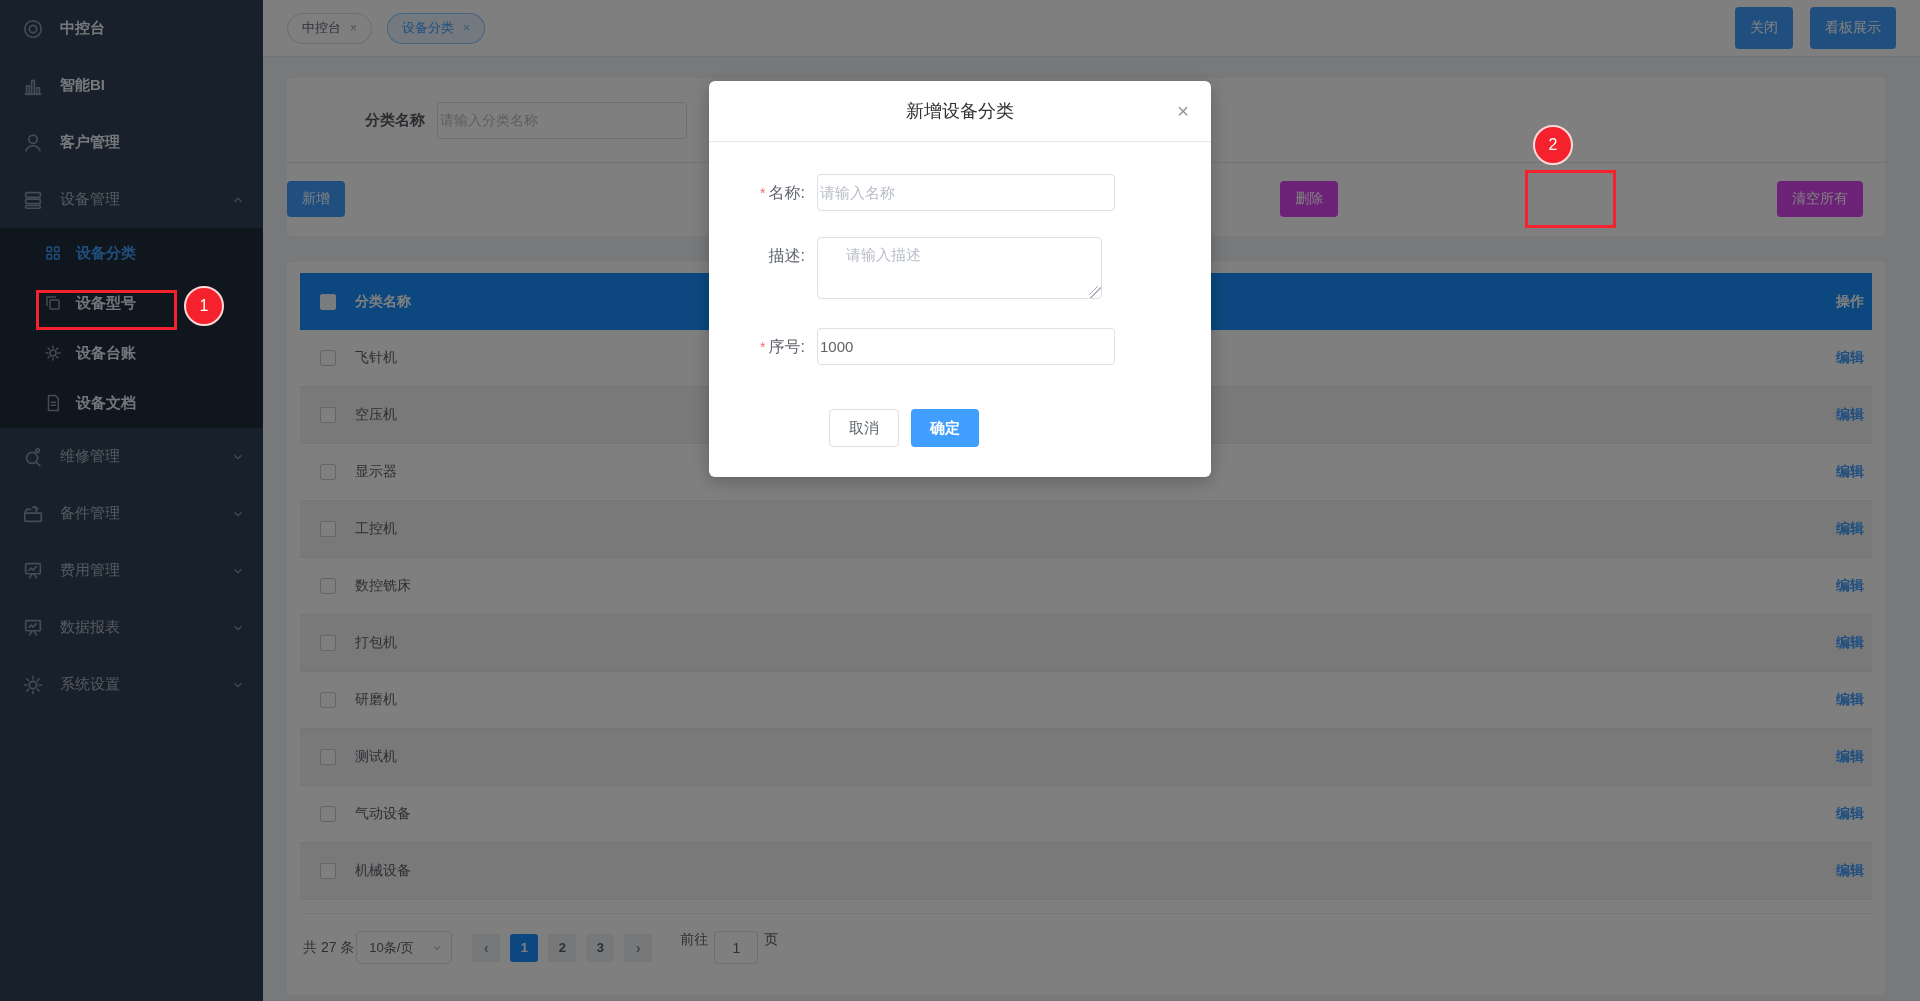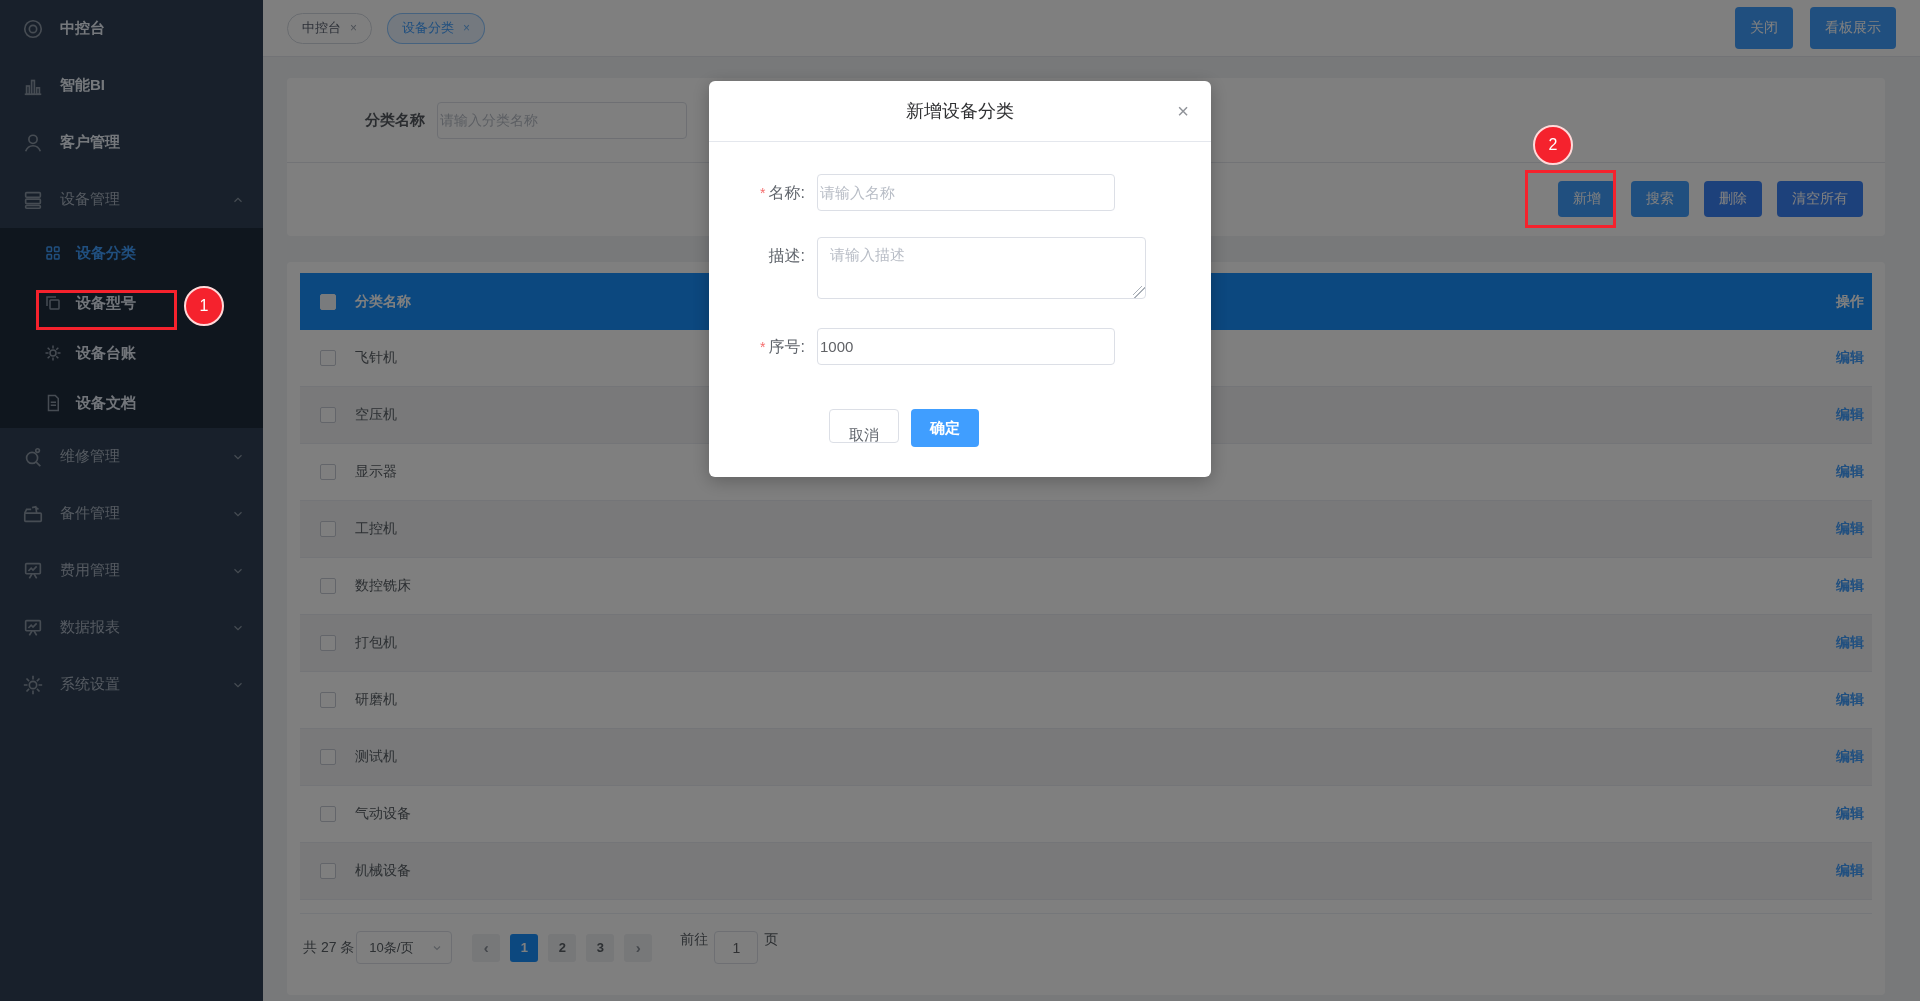--- a/index.html
+++ b/index.html
@@ -29,33 +29,33 @@
     display:flex; align-items:center; padding:0 14px; margin-right:15px;
     font-size:13px; color:#5a6170; background:#fff; cursor:pointer; }
   .tab-pill .tab-x { margin-left:9px; font-size:12px; color:#9aa2ae; }
   .tab-pill.active { border-color:rgba(64,158,255,.55); background:rgba(64,158,255,.12);
     color:#409EFF; }
   .tab-pill.active .tab-x { color:#6ab0f5; }
   .tabbar-actions { margin-left:auto; display:flex; gap:17px; }
   .btn { border:none; border-radius:4px; font-size:14px; cursor:pointer;
     height:42px; padding:0 15px; color:#fff; font-family:inherit; }
   .btn-primary { background:#409EFF; }
-  .btn-danger { background:#3b82f6; }
+  .btn-danger { background:#d946ef; }
 
   .card { position:absolute; background:#fff; border-radius:4px; }
   .search-card { left:24px; right:35px; top:78px; height:158px; }
   .search-row { height:85px; display:flex; align-items:center; padding-left:78px;
     border-bottom:1px solid #e4e7ed; }
   .search-row label { font-size:15px; font-weight:bold; color:#54595f; margin-right:12px; }
   .input { height:37px; border:1px solid #dcdfe6; border-radius:4px; background:#fff;
     font-size:14px; color:#606266; padding:0 2px; font-family:inherit; outline:none; }
   .input::placeholder { color:#b8bdc6; }
   .search-input { width:250px; }
-  .btn-row { height:72px; display:flex; align-items:center; justify-content:flex-end;
-    padding-right:22px; gap:15px; }
+  .btn-row { height:72px; display:flex; align-items:center; justify-content:space-between;
+    padding-right:22px; }
   .btn-row .btn { height:36px; }
 
   
   .table-card { left:24px; right:35px; top:262px; height:733px; }
   .tbl { position:absolute; left:13px; right:13px; top:11px; }
   .t-header { height:57px; background:#1890FF; display:flex; align-items:center;
     color:#fff; font-weight:bold; font-size:14px; }
   .t-row { height:57px; display:flex; align-items:center; font-size:14px;
     color:#5a6066; border-bottom:1px solid #e8ebf0; background:#fff; }
   .t-row:nth-child(odd) { background:#f2f3f5; }
@@ -93,29 +93,29 @@
   .modal-title { font-size:18px; color:#303133; }
   .modal-close { position:absolute; right:18px; top:16px; font-size:20px; color:#909399;
     cursor:pointer; line-height:1; padding:4px; background:none; border:none; font-family:inherit; }
   .modal-body { padding:32px 20px 0 20px; }
   .form-row { display:flex; margin-bottom:25px; }
   .form-label { flex:0 0 88px; text-align:right; font-size:16px; color:#5f646b;
     padding-right:12px; line-height:37px; white-space:nowrap; }
   .req-star { color:#F56C6C; margin-right:3px; font-size:14px; }
   .form-field { width:298px; }
   .form-field .input { width:298px; font-size:15px; }
-  .textarea { width:329px; height:62px; border:1px solid #dcdfe6; border-radius:4px;
-    font-size:15px; color:#606266; padding:8px 12px; font-family:inherit; resize:none; outline:none;
+  .textarea { width:285px; height:62px; border:1px solid #dcdfe6; border-radius:4px;
+    font-size:15px; color:#606266; padding:8px 28px; font-family:inherit; resize:none; outline:none;
     background:
       linear-gradient(135deg, transparent 0 6px, #aab0b8 6px 7px, transparent 7px 9px, #aab0b8 9px 10px, transparent 10px) no-repeat right bottom/12px 12px;
   }
   .textarea::placeholder { color:#b8bdc6; }
   .serial-row { margin-bottom:43px; }
   .modal-footer { padding-left:100px; display:flex; gap:12px; }
-  .btn-cancel { height:22px; padding:16px 19px; background:#fff; border:1px solid #dcdfe6;
+  .btn-cancel { height:38px; padding:4px 19px; background:#fff; border:1px solid #dcdfe6;
     border-radius:4px; color:#5f646b; font-size:15px; cursor:pointer; font-family:inherit; }
   .btn-confirm { height:38px; padding:0 19px; background:#409EFF; border:none;
     border-radius:4px; color:#fff; font-size:15px; font-weight:bold; cursor:pointer; font-family:inherit; }
 
   
   .anno { position:fixed; z-index:60; pointer-events:none; }
   .anno-box { border:3px solid #f5222d; }
   .anno-circle { width:40px; height:40px; border-radius:50%; background:#f5222d;
     border:2px solid #ffd9d9; color:#fff; font-size:16px; display:flex; align-items:center;
     justify-content:center; }

